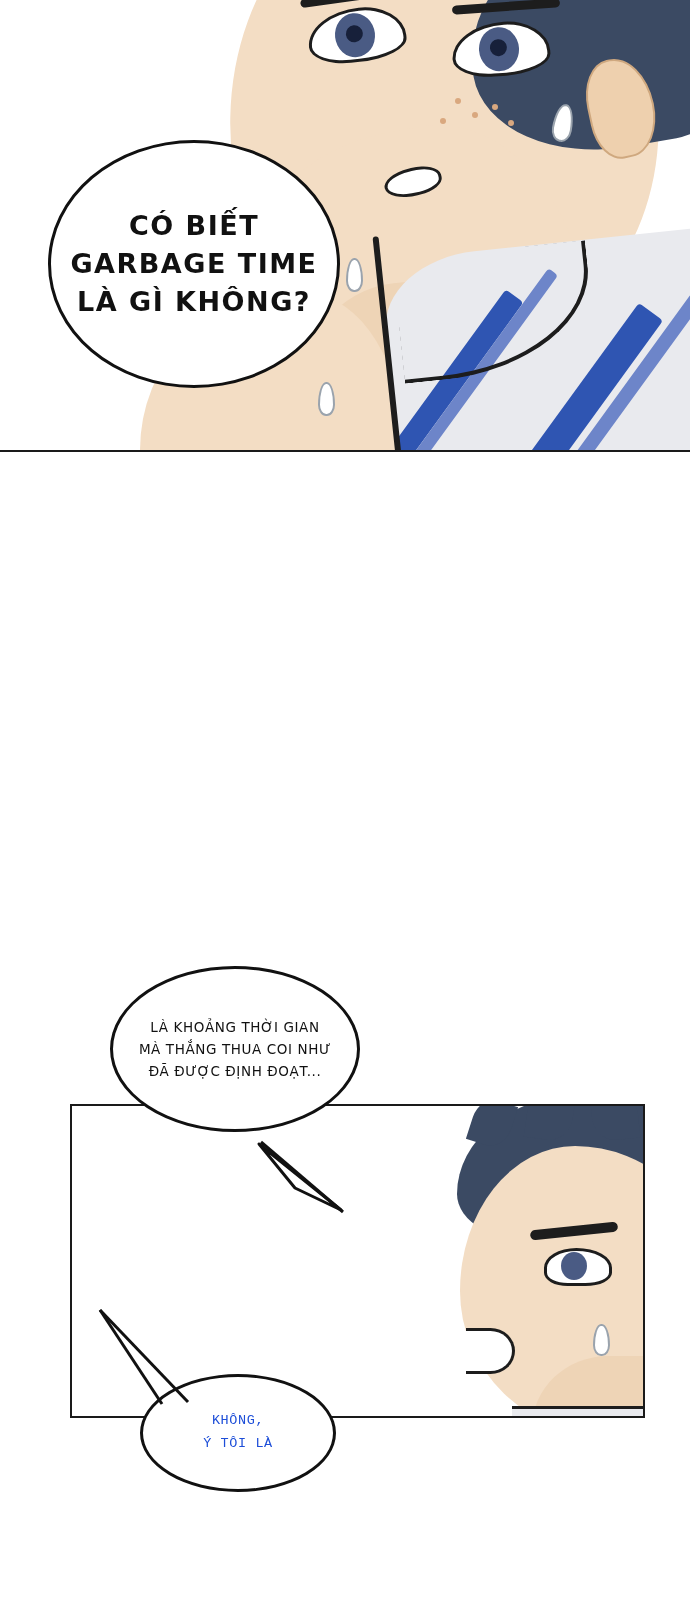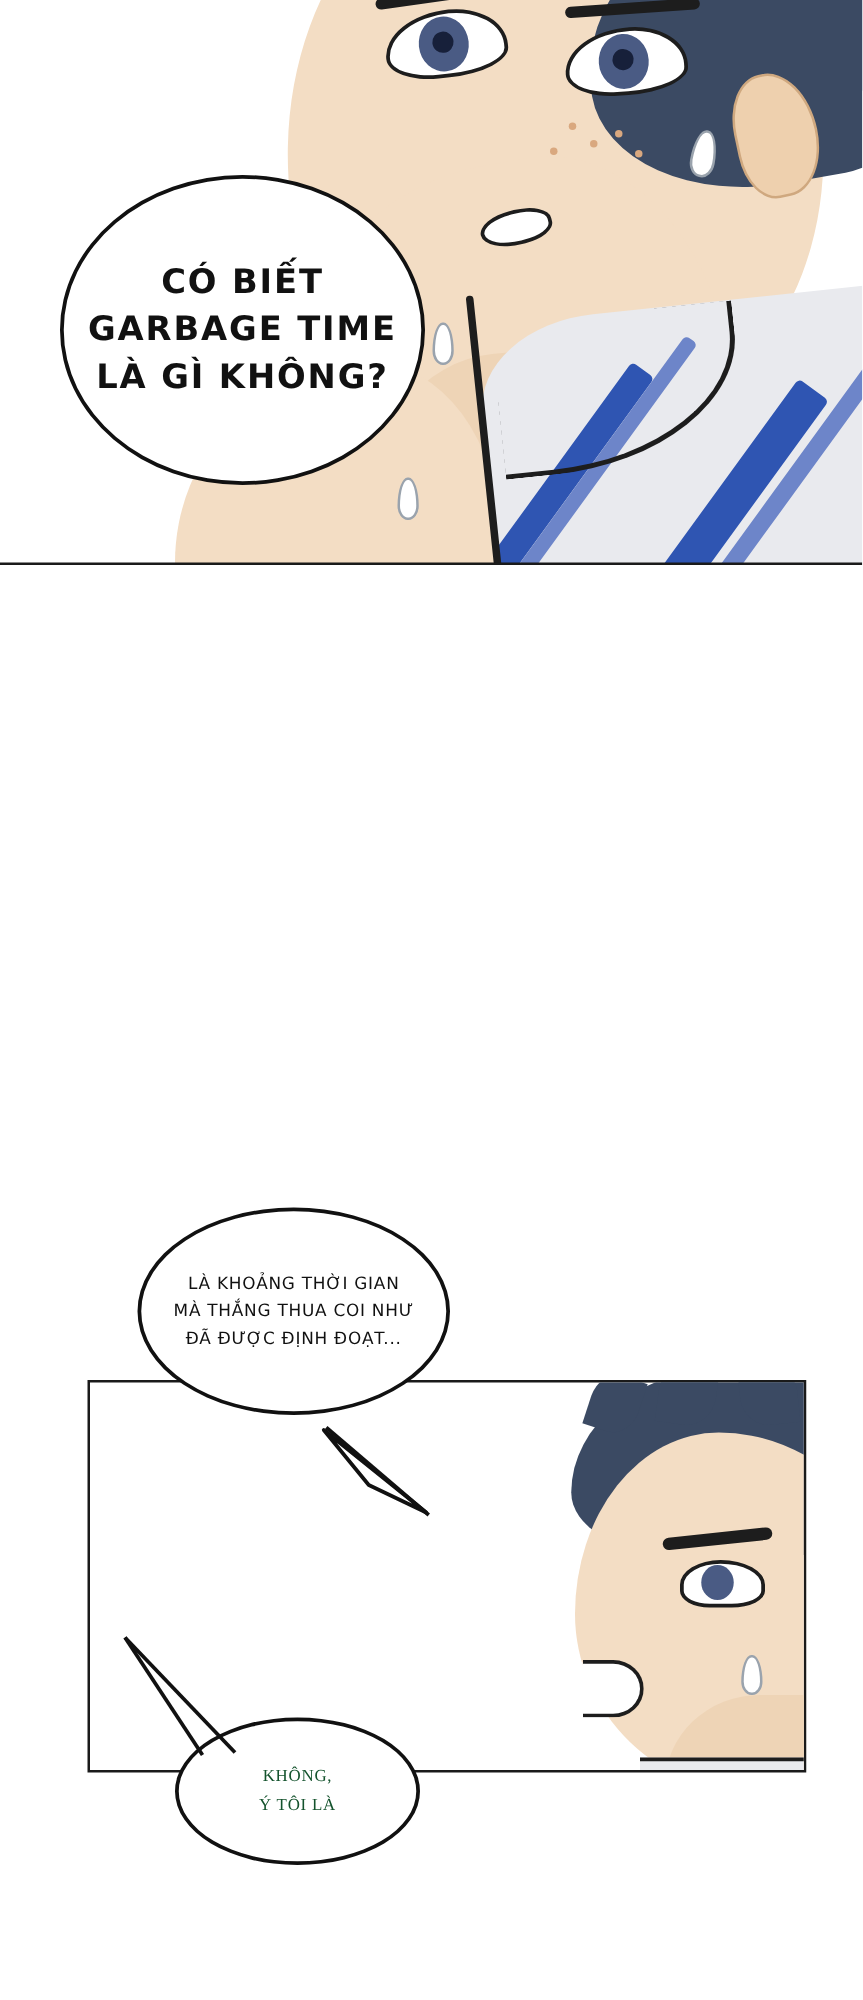--- a/index.html
+++ b/index.html
@@ -366,25 +366,25 @@
     color: #111111;
     white-space: pre-line;
   }
   .bubble-small {
     left: 140px;
     top: 1374px;
     width: 196px;
     height: 118px;
   }
   .bubble-small .txt {
-    font-family: Liberation Serif, serif;
+    font-family: Liberation Mono, monospace;
     font-size: 13.5px;
     line-height: 1.7;
     letter-spacing: 0.6px;
-    color: #14532d;
+    color: #1d4ed8;
     white-space: pre-line;
   }
   .tail {
     position: absolute;
   }
 </style>
 </head>
 <body>
 
 <div id="page">

